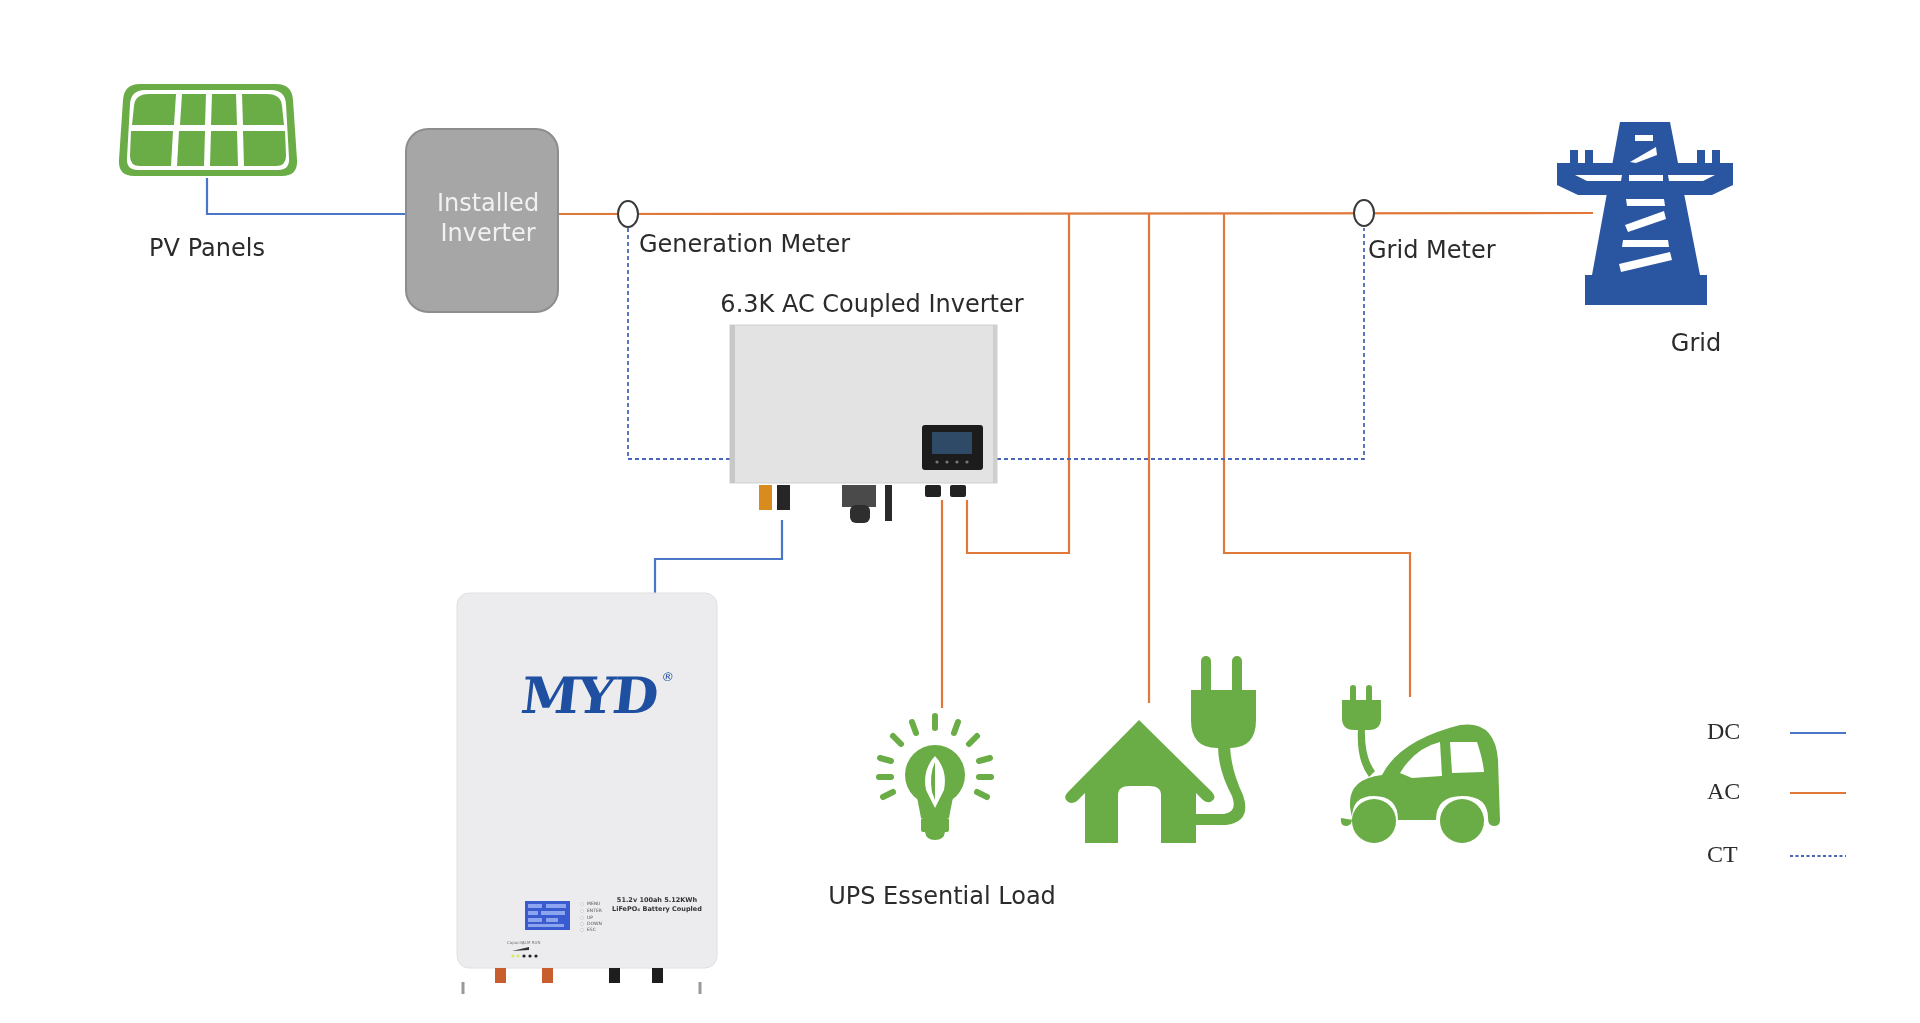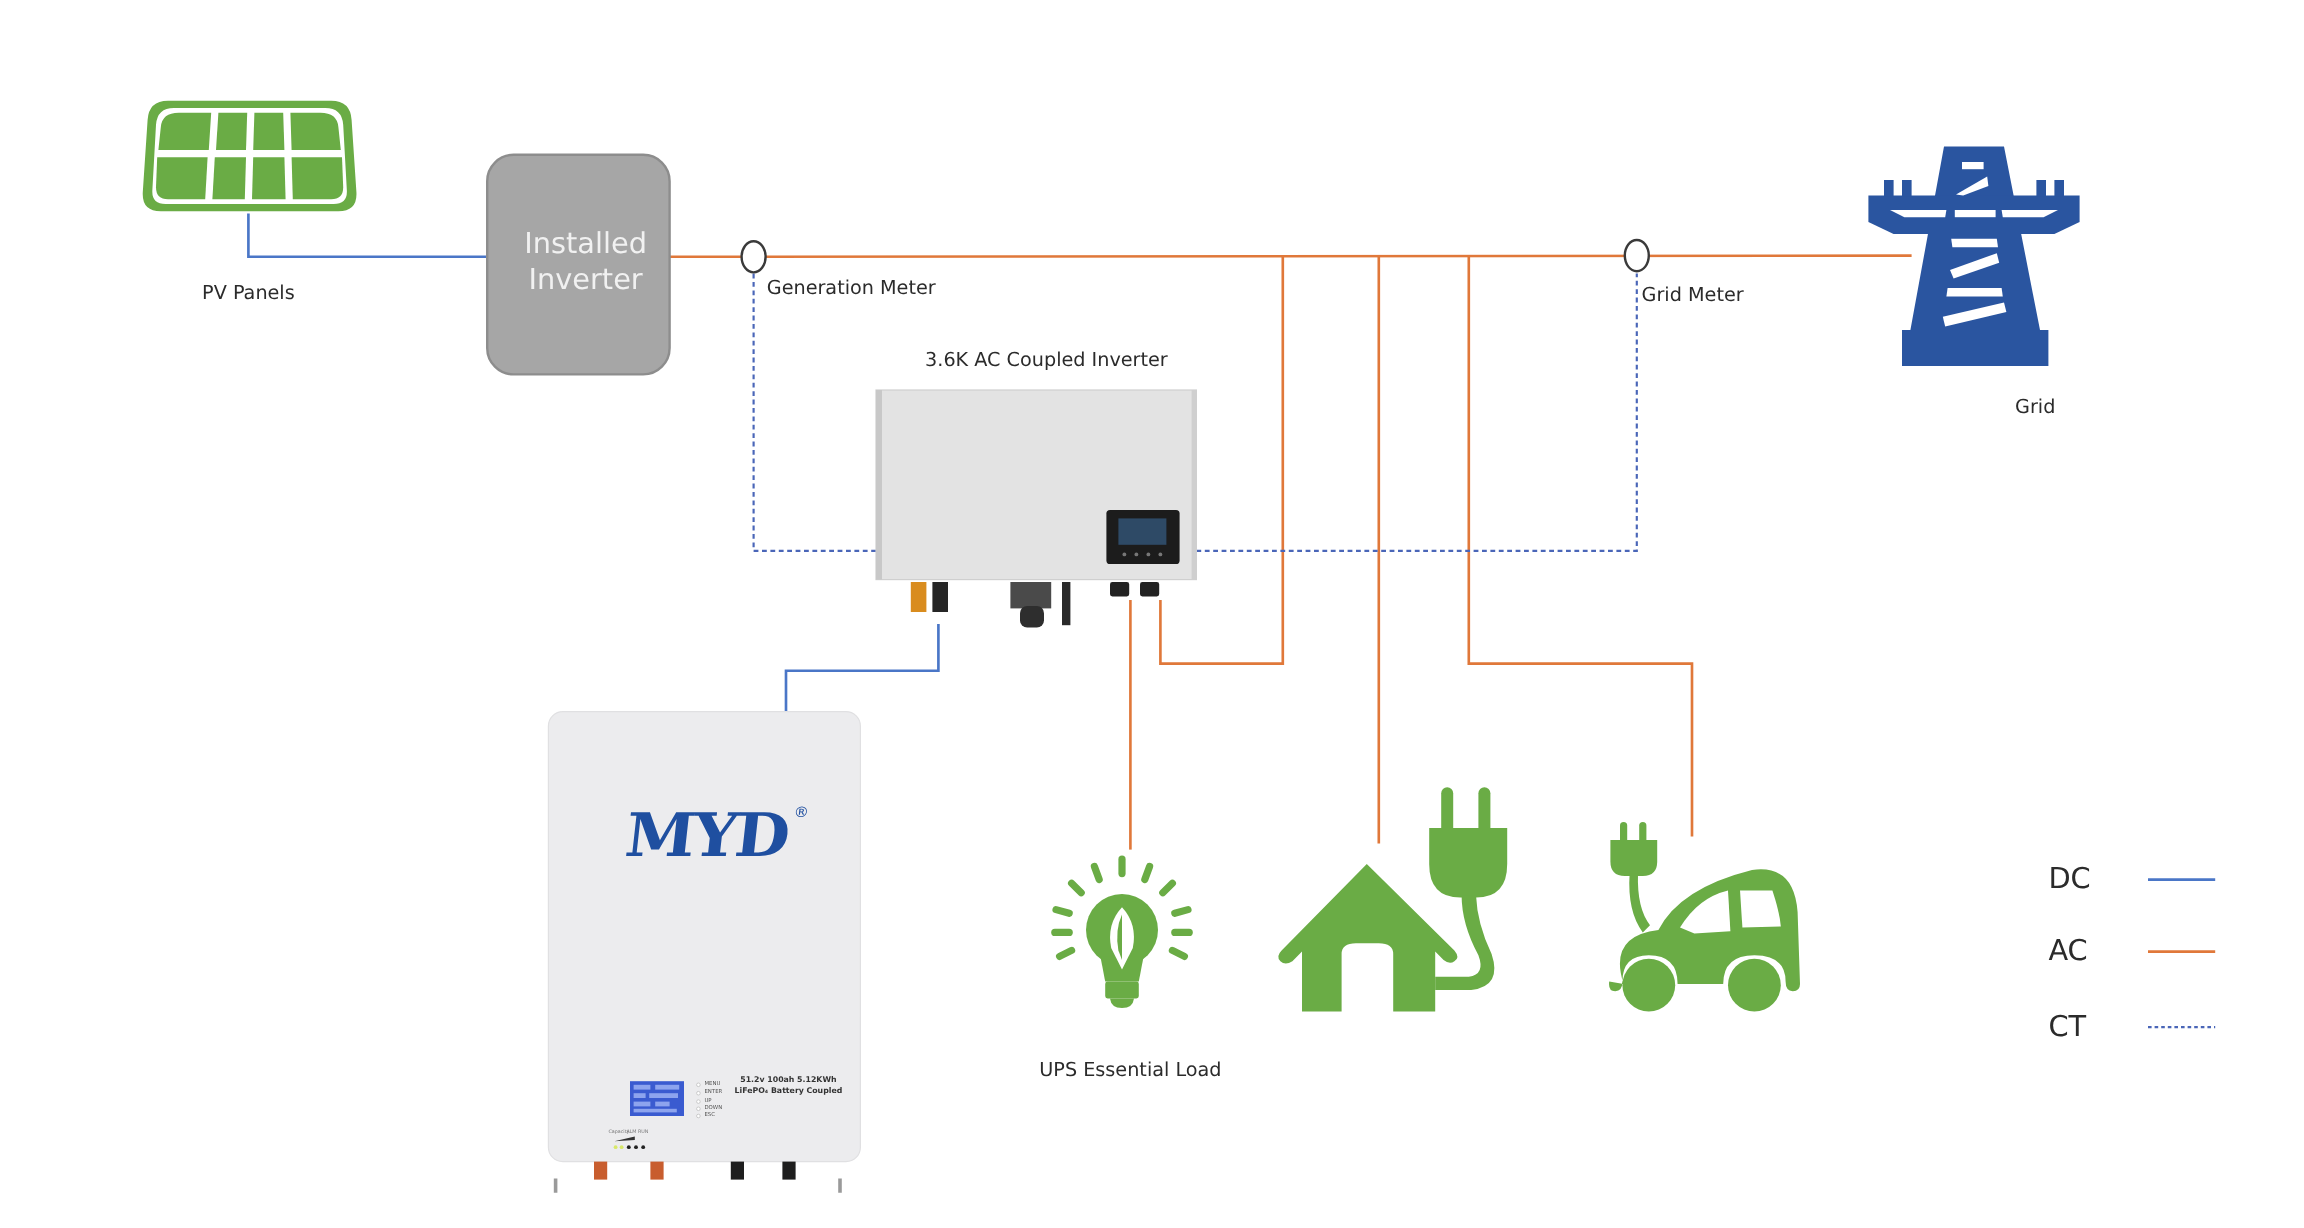--- a/index.html
+++ b/index.html
@@ -1,23 +1,23 @@
 <!DOCTYPE html>
 <html><head>
 <meta charset="utf-8">
 <style>
   html, body { margin: 0; padding: 0; background: #ffffff; }
   body { width: 1920px; height: 1023px; position: relative; overflow: hidden;
          font-family: "DejaVu Sans", "Liberation Sans", sans-serif; color: #262626; }
   #diagram { position: absolute; left: 0; top: 0; }
-  .lbl { position: absolute; font-size: 16px; white-space: nowrap; color: #2b2b2b; }
+  .lbl { position: absolute; font-size: 24px; white-space: nowrap; color: #2b2b2b; }
   .lbl.center { transform: translateX(-50%); }
   .inv-text { position: absolute; left: 405px; top: 188px; width: 166px; text-align: center;
               color: #f1f1f1; font-size: 24px; line-height: 30px; }
-  .legend-lbl { position: absolute; font-size: 24px; color: #2b2b2b; }
+  .legend-lbl { position: absolute; font-size: 24px; color: #2b2b2b; font-family: Liberation Serif, serif; }
   .batt-logo { position: absolute; left: 525px; top: 666px; font-family: "DejaVu Serif", serif;
                font-weight: bold; font-size: 50px; letter-spacing: -2px; color: #1f4fa0;
                transform: scaleX(1.05) skewX(-6deg); }
   .batt-logo sup { font-size: 12px; font-family: "DejaVu Sans", sans-serif; font-weight: normal;
                    vertical-align: top; position: relative; top: 4px; margin-left: 3px; }
   .batt-spec { position: absolute; left: 612px; top: 896px; width: 90px; text-align: center;
                font-size: 6.5px; line-height: 9px; font-weight: bold; color: #333; }
   .batt-btn { position: absolute; font-size: 4.5px; color: #555; }
   .batt-tiny { position: absolute; font-size: 4px; color: #777; }
 </style>
@@ -191,21 +191,21 @@
 </svg>
 
 <div class="lbl center" style="left:207px; top:234px;">PV Panels</div>
 <div class="inv-text">
   <div>Installed</div>
   <div>Inverter</div>
 </div>
 <div class="lbl" style="left:639px; top:230px;">Generation Meter</div>
 <div class="lbl" style="left:1368px; top:236px;">Grid Meter</div>
 <div class="lbl center" style="left:1652px; top:329px;margin-left:44px;">Grid</div>
-<div class="lbl center" style="left:872px; top:290px;">3.6K AC Coupled Inverter</div>
+<div class="lbl center" style="left:872px; top:290px;">6.3K AC Coupled Inverter</div>
 <div class="lbl center" style="left:942px; top:882px;">UPS Essential Load</div>
 
 <div class="batt-logo"><span>MYD</span><sup>®</sup></div>
 <div class="batt-spec">
   <div>51.2v 100ah 5.12KWh</div>
   <div>LiFePO₄ Battery Coupled</div>
 </div>
 <div class="batt-btn" style="left:587px; top:901px;">MENU</div>
 <div class="batt-btn" style="left:587px; top:908px;">ENTER</div>
 <div class="batt-btn" style="left:587px; top:915px;">UP</div>

